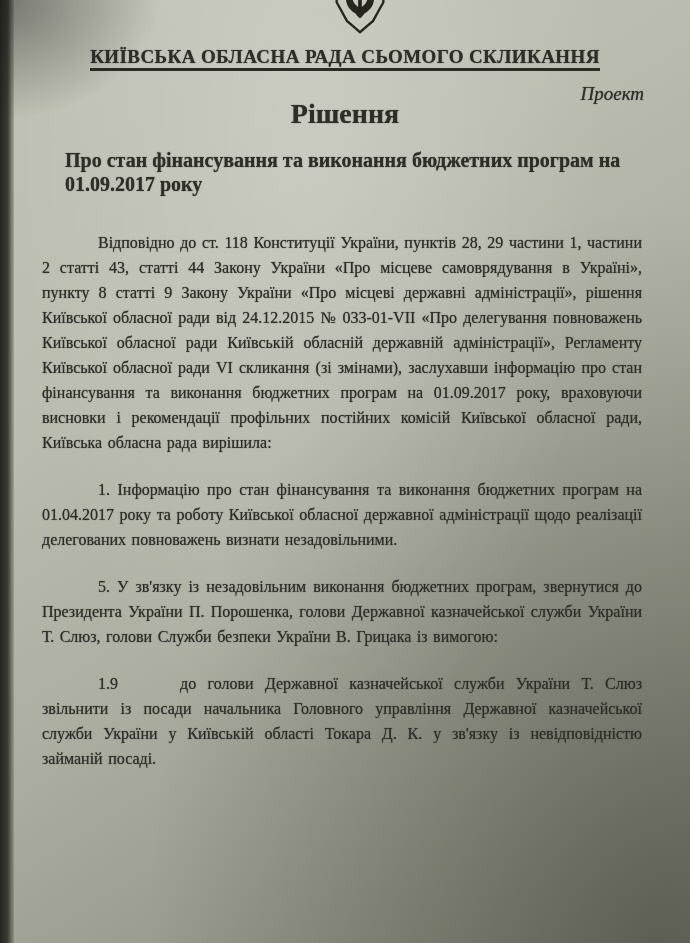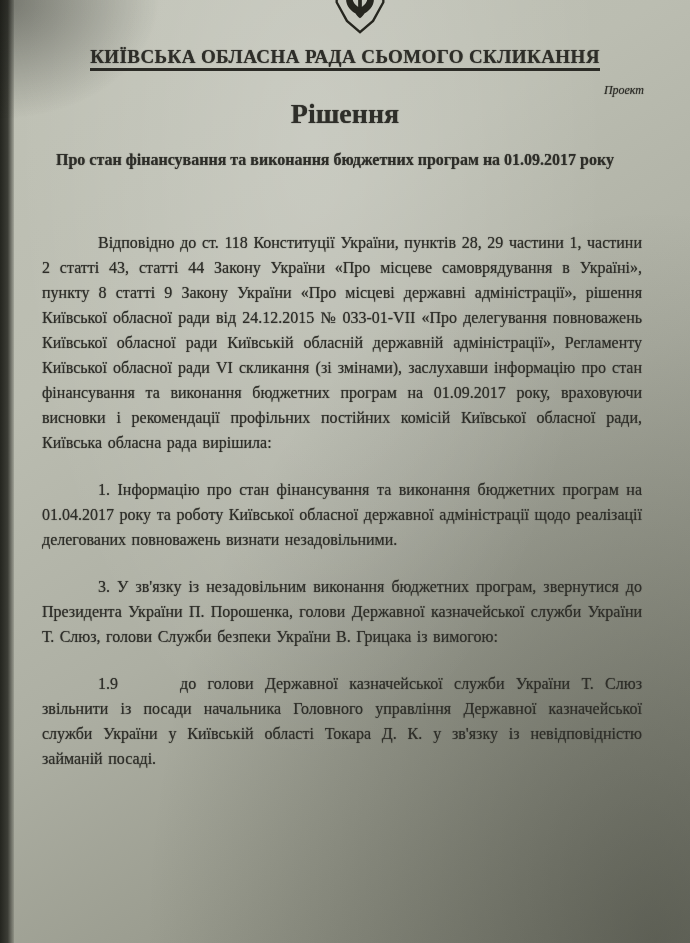--- a/index.html
+++ b/index.html
@@ -31,29 +31,29 @@
   .emblem{ position:absolute; left:332px; top:-24px; width:56px; height:60px; }
 
   .title{
     position:absolute; top:46px; left:20px; width:650px;
     text-align:center; font-weight:bold; font-size:19px; letter-spacing:0.4px;
   }
   .title span{ border-bottom:3px solid #2b2b26; padding-bottom:1px; }
 
   .draft{
     position:absolute; top:83px; right:46px;
-    font-style:italic; font-size:12px;
+    font-style:italic; font-size:19px;
   }
   .heading{
     position:absolute; top:98px; left:0; width:100%;
     text-align:center; font-weight:bold; font-size:28px;
   }
   .subject{
-    position:absolute; top:148px; left:54px; width:560px;
-    text-align:right; font-weight:bold; font-size:16px; line-height:24px;
+    position:absolute; top:148px; left:65px; width:560px;
+    text-align:left; font-weight:bold; font-size:20px; line-height:24px;
   }
 
   .body{
     position:absolute; top:230px; left:42px; width:612px;
     font-size:16px; line-height:25px; text-align:justify;
     word-spacing:1.5px;
   }
   .body p{ margin:0 12px 22px 0; text-indent:56px; }
   .num{ display:inline-block; width:82px; text-indent:0; }
 
@@ -86,21 +86,21 @@
 
     <div class="heading doc-text">Рішення</div>
 
     <div class="subject doc-text">Про стан фінансування та виконання бюджетних програм на 01.09.2017 року</div>
 
     <div class="body doc-text">
       <p>Відповідно до ст. 118 Конституції України, пунктів 28, 29 частини 1, частини 2 статті 43, статті 44 Закону України «Про місцеве самоврядування в Україні», пункту 8 статті 9 Закону України «Про місцеві державні адміністрації», рішення Київської обласної ради від 24.12.2015 № 033-01-VII «Про делегування повноважень Київської обласної ради Київській обласній державній адміністрації», Регламенту Київської обласної ради VI скликання (зі змінами), заслухавши інформацію про стан фінансування та виконання бюджетних програм на 01.09.2017 року, враховуючи висновки і рекомендації профільних постійних комісій Київської обласної ради, Київська обласна рада вирішила:</p>
 
       <p>1. Інформацію про стан фінансування та виконання бюджетних програм на 01.04.2017 року та роботу Київської обласної державної адміністрації щодо реалізації делегованих повноважень визнати незадовільними.</p>
 
-      <p>3. У зв'язку із незадовільним виконання бюджетних програм, звернутися до Президента України П. Порошенка, голови Державної казначейської служби України Т. Слюз, голови Служби безпеки України В. Грицака із вимогою:</p>
+      <p>5. У зв'язку із незадовільним виконання бюджетних програм, звернутися до Президента України П. Порошенка, голови Державної казначейської служби України Т. Слюз, голови Служби безпеки України В. Грицака із вимогою:</p>
 
 
       <p>
         <span class="num">1.9</span><span>до голови Державної казначейської служби України Т. Слюз звільнити із посади начальника Головного управління Державної казначейської служби України у Київській області Токара Д. К. у зв'язку із невідповідністю займаній посаді.</span>
       </p>
     </div>
   </div>
 
   <div class="corner-shade"></div>
 </div>

